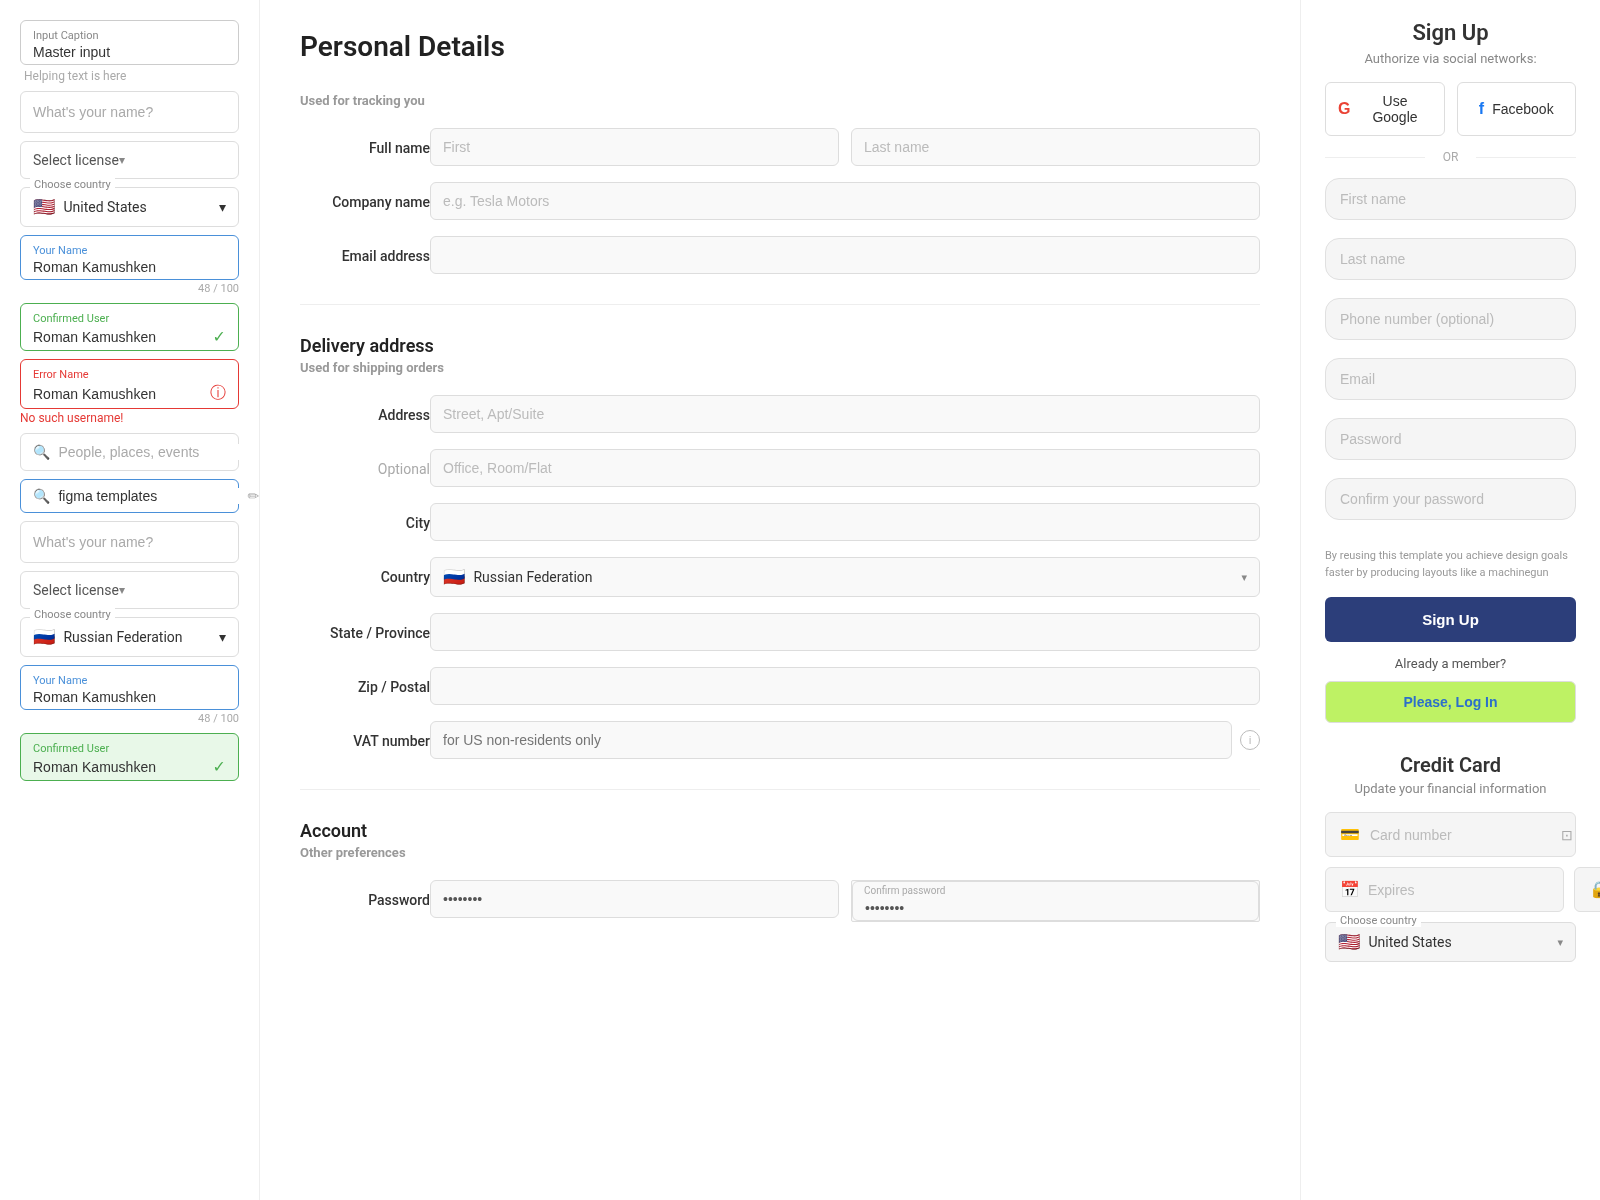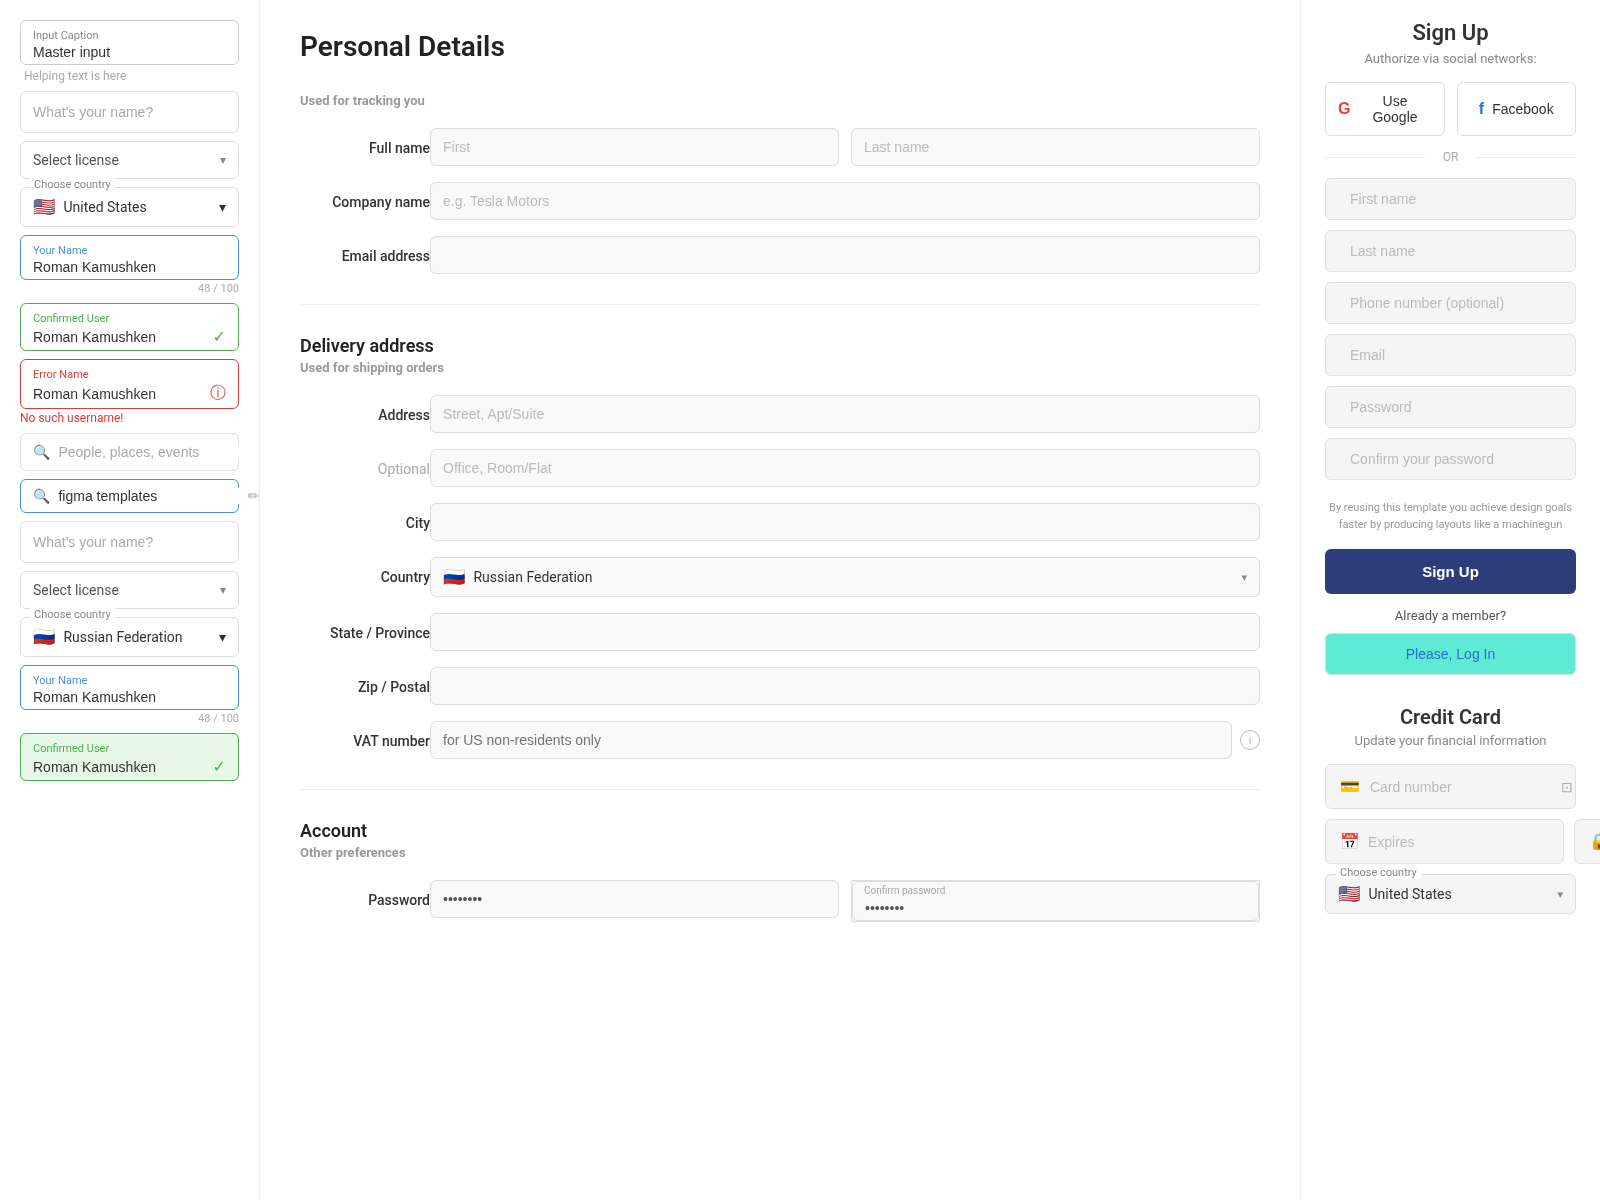--- a/index.html
+++ b/index.html
@@ -79,21 +79,20 @@
     }
     .plain-input::placeholder { color: #aaa; }
 
     
     .select-wrap {
       border: 1px solid #ddd;
       border-radius: 6px;
       padding: 10px 12px;
       display: flex;
       align-items: center;
-      justify-content: space-between;
       cursor: pointer;
       background: #fff;
     }
     .select-wrap .select-label { color: #555; }
     .select-wrap .chevron { color: #888; font-size: 12px; }
 
     
     .country-wrap {
       position: relative;
     }
@@ -326,34 +325,34 @@
       width: 40%;
       height: 1px;
       background: #eee;
     }
     .or-divider::before { left: 0; }
     .or-divider::after { right: 0; }
 
     .right-input {
       width: 100%;
       border: 1px solid #e0e0e0;
-      border-radius: 6px;
-      padding: 12px 24px;
+      border-radius: 14px;
+      padding: 12px 14px;
       font-size: 14px;
       color: #555;
       outline: none;
       background: #f5f5f5;
-      margin-bottom: 10px;
+      margin-bottom: 18px;
     }
     .right-input::placeholder { color: #bbb; }
 
     .terms-text {
       font-size: 11px;
       color: #999;
-      text-align: center;
+      text-align: left;
       margin: 10px 0 16px;
       line-height: 1.5;
     }
 
     .signup-btn {
       width: 100%;
       background: #2c3e7a;
       color: #fff;
       border: none;
       border-radius: 6px;
@@ -366,27 +365,27 @@
 
     .already-member {
       text-align: center;
       font-size: 13px;
       color: #555;
       margin-bottom: 10px;
     }
 
     .login-btn {
       width: 100%;
-      background: #5eead4;
+      background: #bef264;
       color: #2c6fca;
       border: 1px solid #ddd;
       border-radius: 6px;
       padding: 12px;
       font-size: 14px;
-      font-weight: 400;
+      font-weight: 700;
       cursor: pointer;
       margin-bottom: 30px;
     }
 
     
     .cc-title {
       font-size: 20px;
       font-weight: 600;
       text-align: center;
       margin-bottom: 4px;

